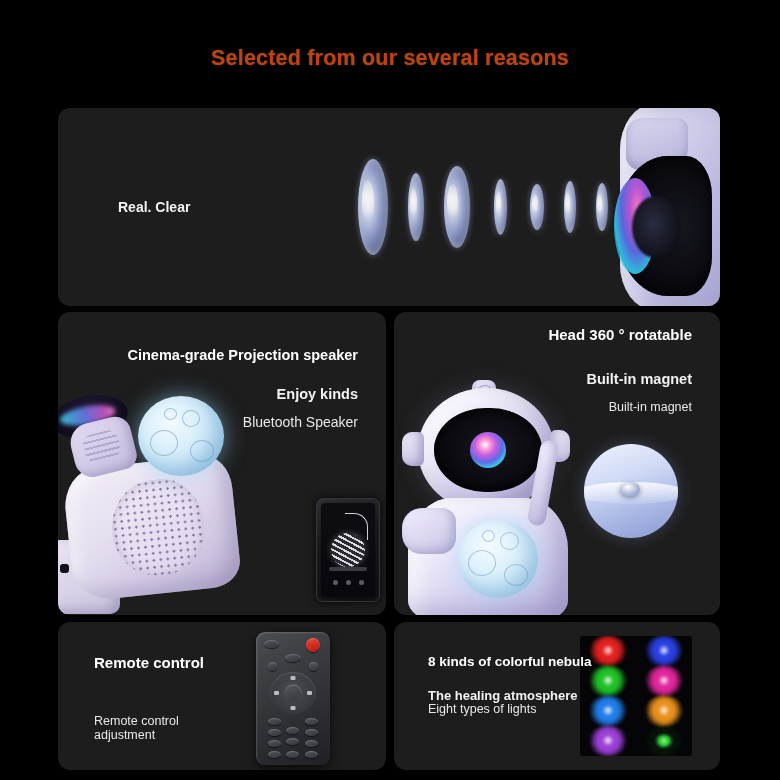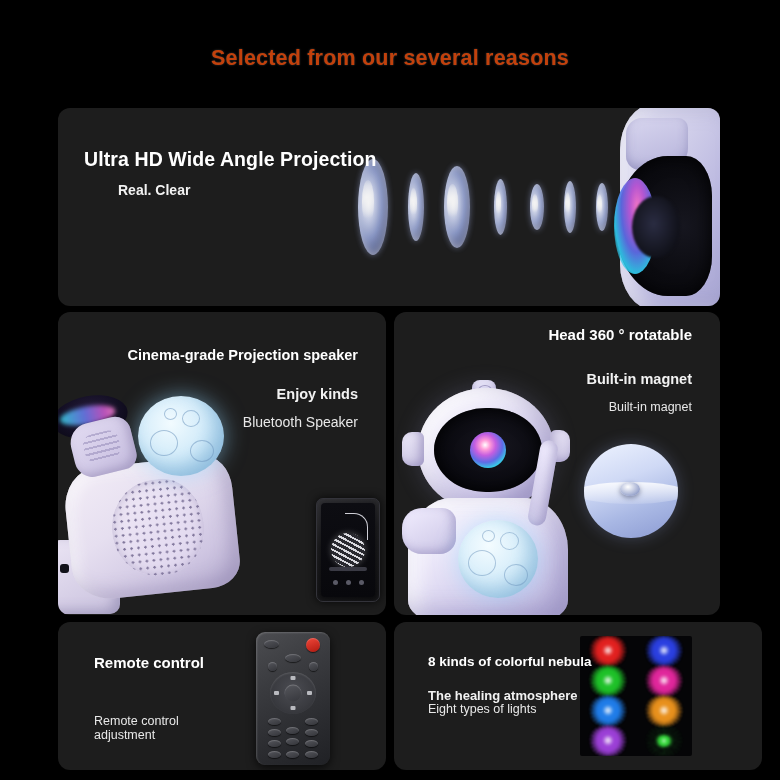--- a/index.html
+++ b/index.html
@@ -42,21 +42,21 @@
   .panel {
     position: absolute;
     background: #1d1d1d;
     border-radius: 12px;
     overflow: hidden;
   }
   .panel-top    { left: 58px;  top: 108px; width: 662px; height: 198px; }
   .panel-mid-l  { left: 58px;  top: 312px; width: 328px; height: 303px; }
   .panel-mid-r  { left: 394px; top: 312px; width: 326px; height: 303px; }
   .panel-bot-l  { left: 58px;  top: 622px; width: 328px; height: 148px; }
-  .panel-bot-r  { left: 394px; top: 622px; width: 368px; height: 148px; }
+  .panel-bot-r  { left: 394px; top: 622px; width: 326px; height: 148px; }
 
   
   .t-head {
     position: absolute;
     font-weight: bold;
     color: #ffffff;
     white-space: nowrap;
   }
   .t-sub {
     position: absolute;
@@ -66,21 +66,21 @@
   }
   .t-small {
     position: absolute;
     font-weight: normal;
     color: #e8e8e8;
     white-space: nowrap;
   }
 
   
   .top-title { left: 26px; top: 40px; font-size: 19.5px; letter-spacing: .1px; }
-  .top-sub   { left: 60px; top: 74px; font-size: 14px; }
+  .top-sub   { left: 60px; top: 91px; font-size: 14px; }
 
   
   .spk-title { right: 28px; top: 35px; font-size: 14.5px; }
   .spk-sub   { right: 28px; top: 74px; font-size: 14.5px; }
   .spk-small { right: 28px; top: 102px; font-size: 14px; }
 
   
   .rot-title { right: 28px; top: 14px; font-size: 15px; }
   .rot-sub   { right: 28px; top: 59px; font-size: 14.5px; }
   .rot-small { right: 28px; top: 88px; font-size: 12.5px; }
@@ -533,21 +533,20 @@
       <div class="lens l6"></div>
       <div class="lens l7"></div>
       <div class="proj-head">
         <div class="proj-notch"></div>
         <div class="proj-visor">
           <div class="proj-lens-glow"></div>
           <div class="proj-lens-core"></div>
         </div>
       </div>
     </div>
-    <div class="t-head top-title">Ultra HD Wide Angle Projection</div>
     <div class="t-sub top-sub">Real. Clear</div>
   </div>
 
   <div class="panel panel-mid-l">
     <div class="spk-art">
       <div class="spk-base"></div>
       <div class="spk-body">
         <div class="spk-grille"></div>
       </div>
       <div class="spk-moon">

